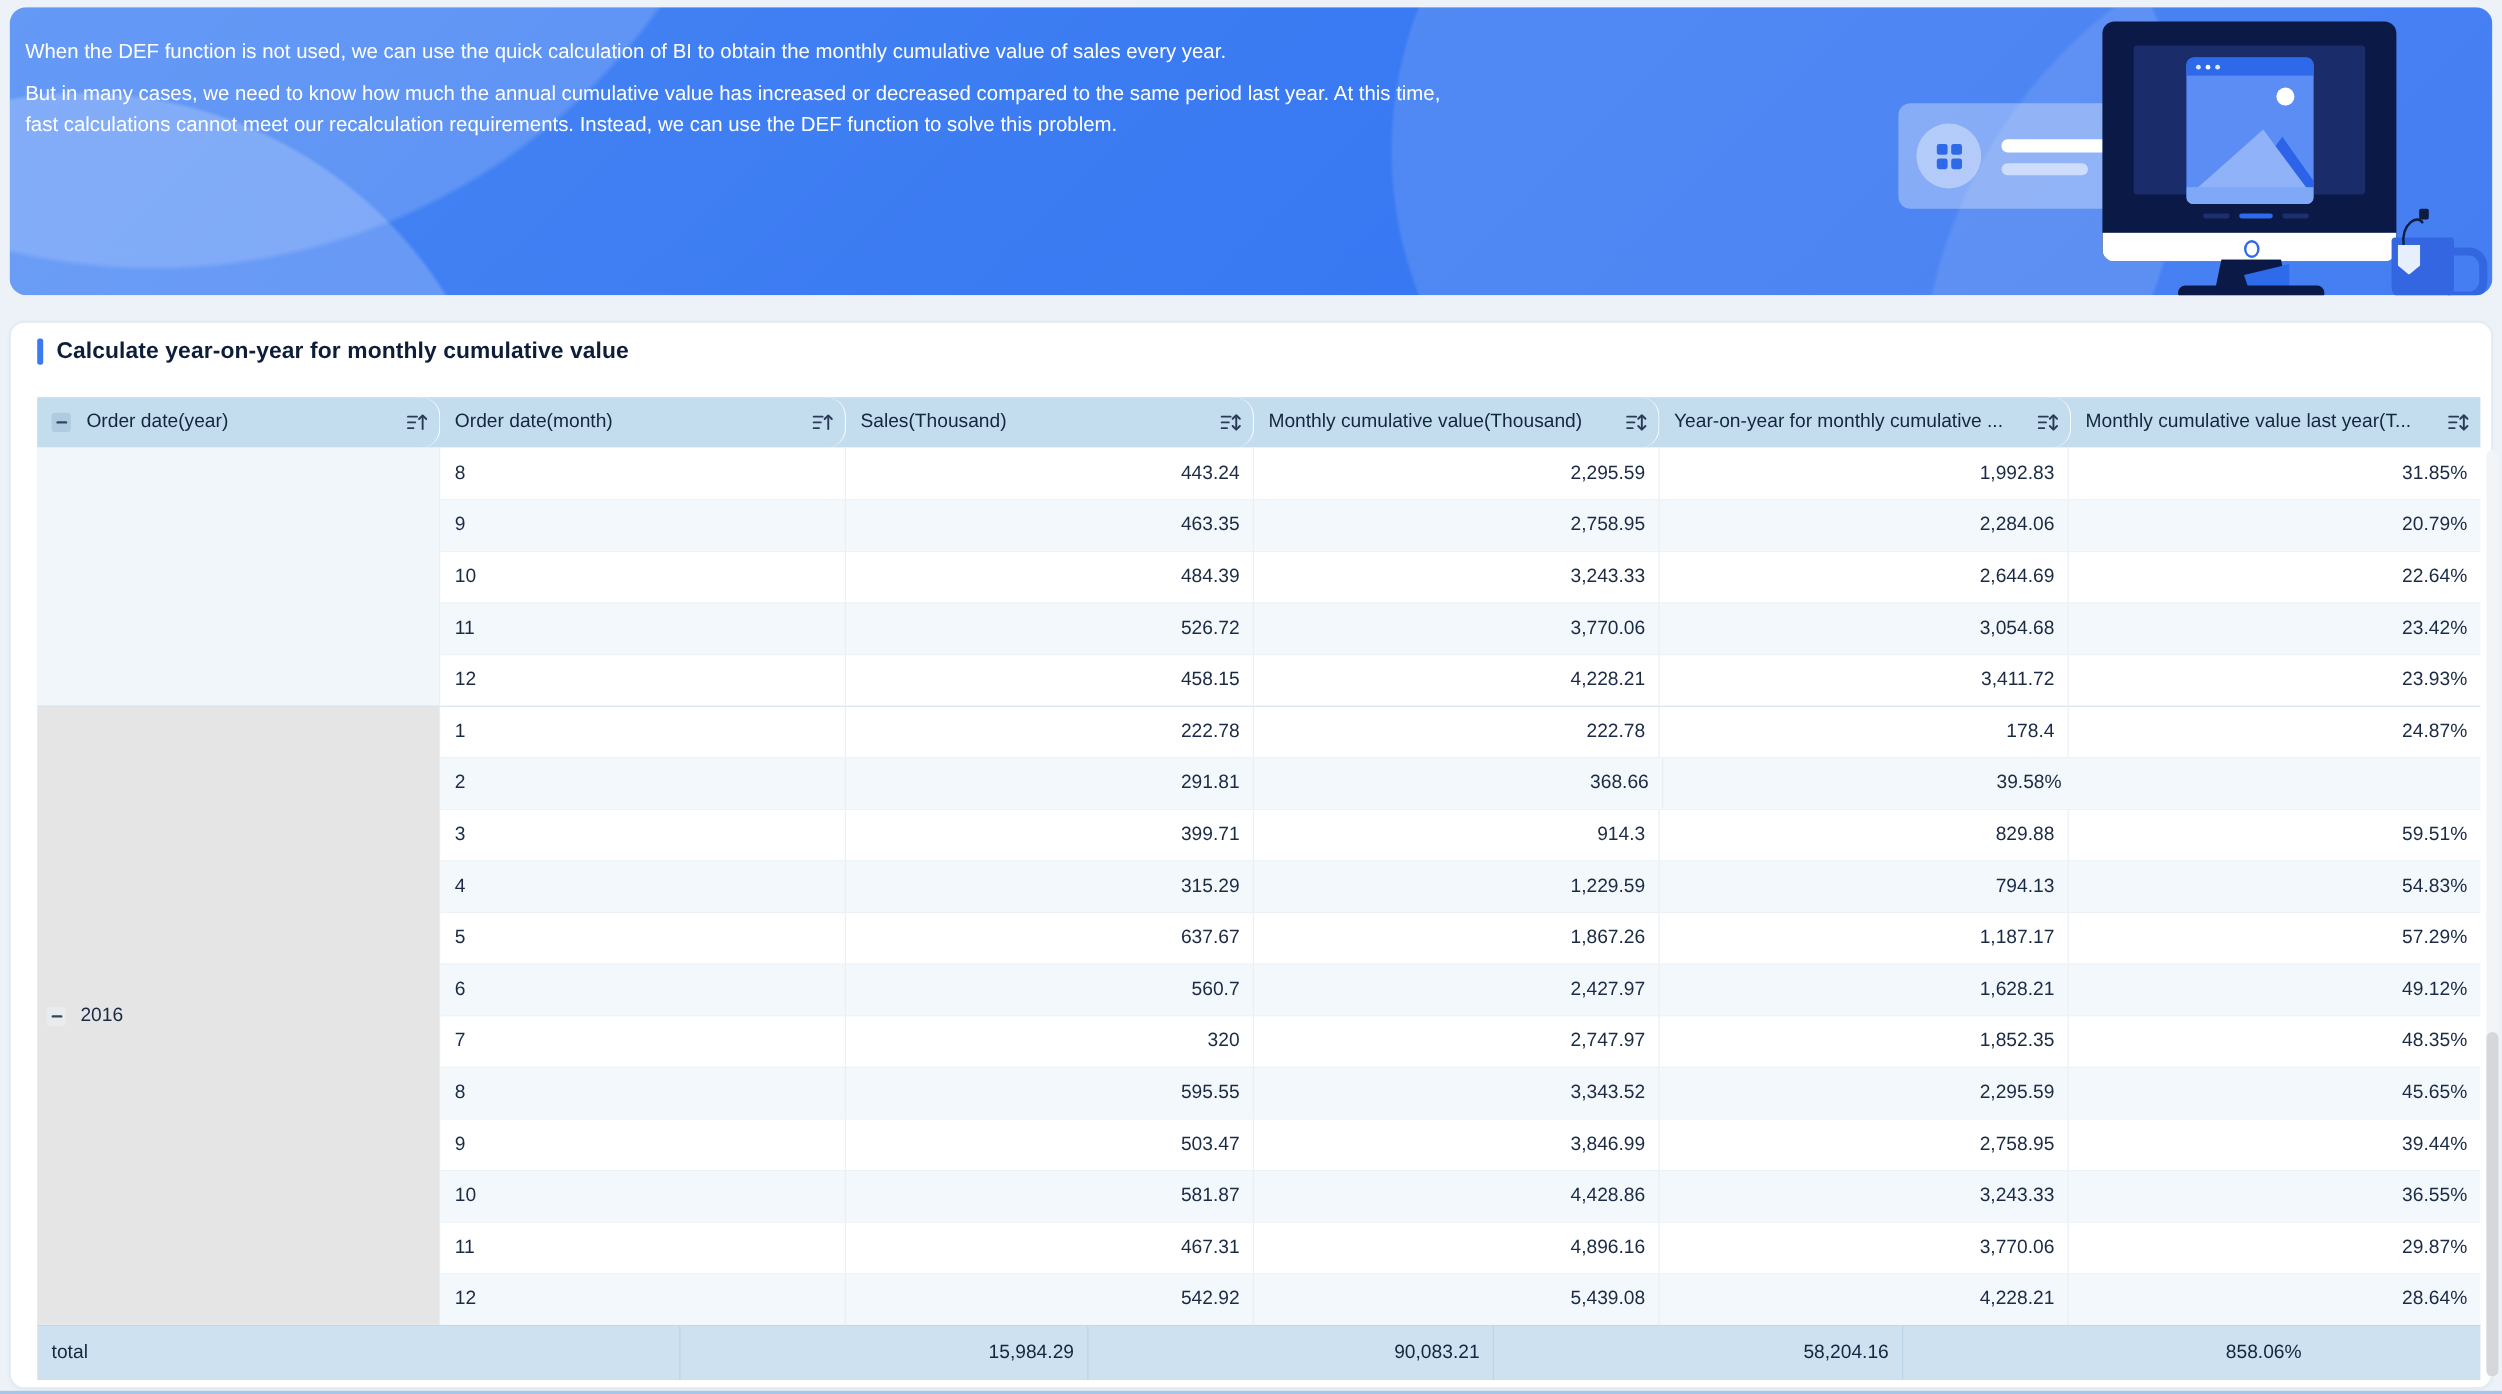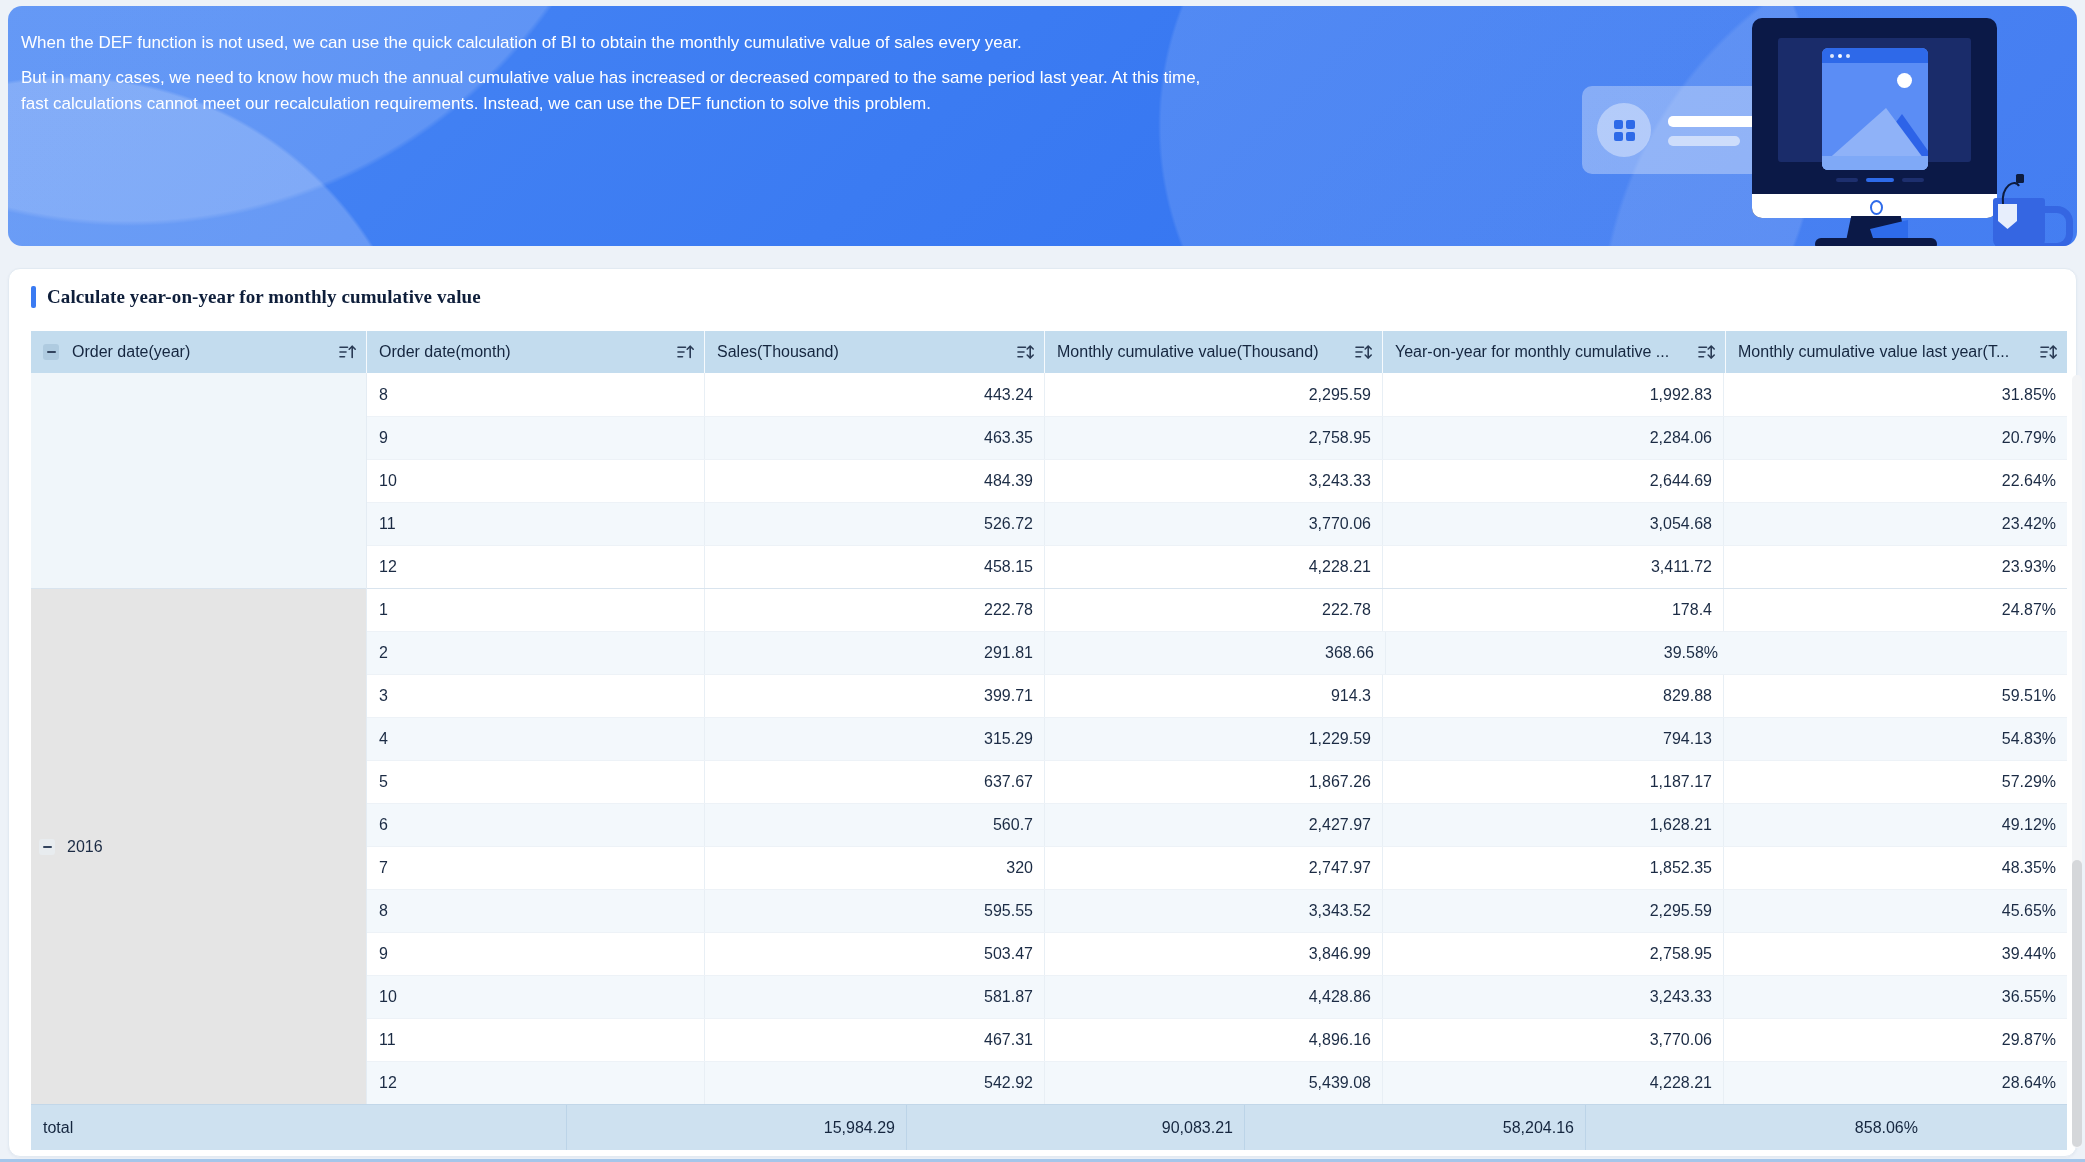--- a/index.html
+++ b/index.html
@@ -58,28 +58,28 @@
   .mug-handle{position:absolute;left:2032px;top:200px;width:26px;height:30px;border:7px solid #3566e2;border-left:none;border-radius:0 16px 16px 0;}
   .teabag{position:absolute;left:1990px;top:198px;width:19px;height:25px;background:#e7eefc;
     clip-path:polygon(0 0,100% 0,100% 68%,50% 100%,0 68%);}
   .tb-string{position:absolute;left:1987px;top:164px;width:34px;height:36px;}
   
   .card{
     position:absolute;left:8px;top:268px;width:2069px;height:889px;background:#ffffff;
     border-radius:12px;border:1px solid #e2eaf2;box-sizing:border-box;
     box-shadow:0 1px 3px rgba(30,60,110,.05);
   }
-  .section-header{position:absolute;left:22px;top:13px;display:flex;align-items:flex-end;height:26px;font-family:Liberation Serif, serif;}
+  .section-header{position:absolute;left:22px;top:13px;display:flex;align-items:flex-start;height:26px;}
   .accent-bar{width:5px;height:22px;border-radius:2px;background:#3b7bf2;margin-right:11px;}
   .section-title{font-size:19px;font-weight:700;color:#0e1e3a;letter-spacing:.1px;}
   
   .table{position:absolute;left:22px;top:62px;width:2036px;}
   .thead{display:flex;height:42px;background:#c3dcee;}
   .th{box-sizing:border-box;display:flex;align-items:center;padding:0 9px 0 12px;
-      border-right:1px solid rgba(255,255,255,.85);color:#15263f;font-size:16px;}
+      border-right:1px solid rgba(255,255,255,.85);color:#15263f;font-size:16px;border-radius:16px;}
   .th:last-child{border-right:none;}
   .th-label{flex:1;white-space:nowrap;overflow:hidden;}
   .c1{width:336px;} .c2{width:338px;} .c3{width:340px;} .c4{width:338px;} .c5{width:341px;} .c6{width:343px;}
   .tbody{display:flex;}
   .year-col{width:336px;box-sizing:border-box;border-right:1px solid #e4ecf3;}
   .year-cell{box-sizing:border-box;display:flex;align-items:center;padding-left:8px;background:#e5e5e5;
     font-size:16px;color:#1b2b44;}
   .year-cell.tinted{background:#f0f6fa;}
   .year-label{margin-left:12px;}
   .rows-col{flex:1;}

